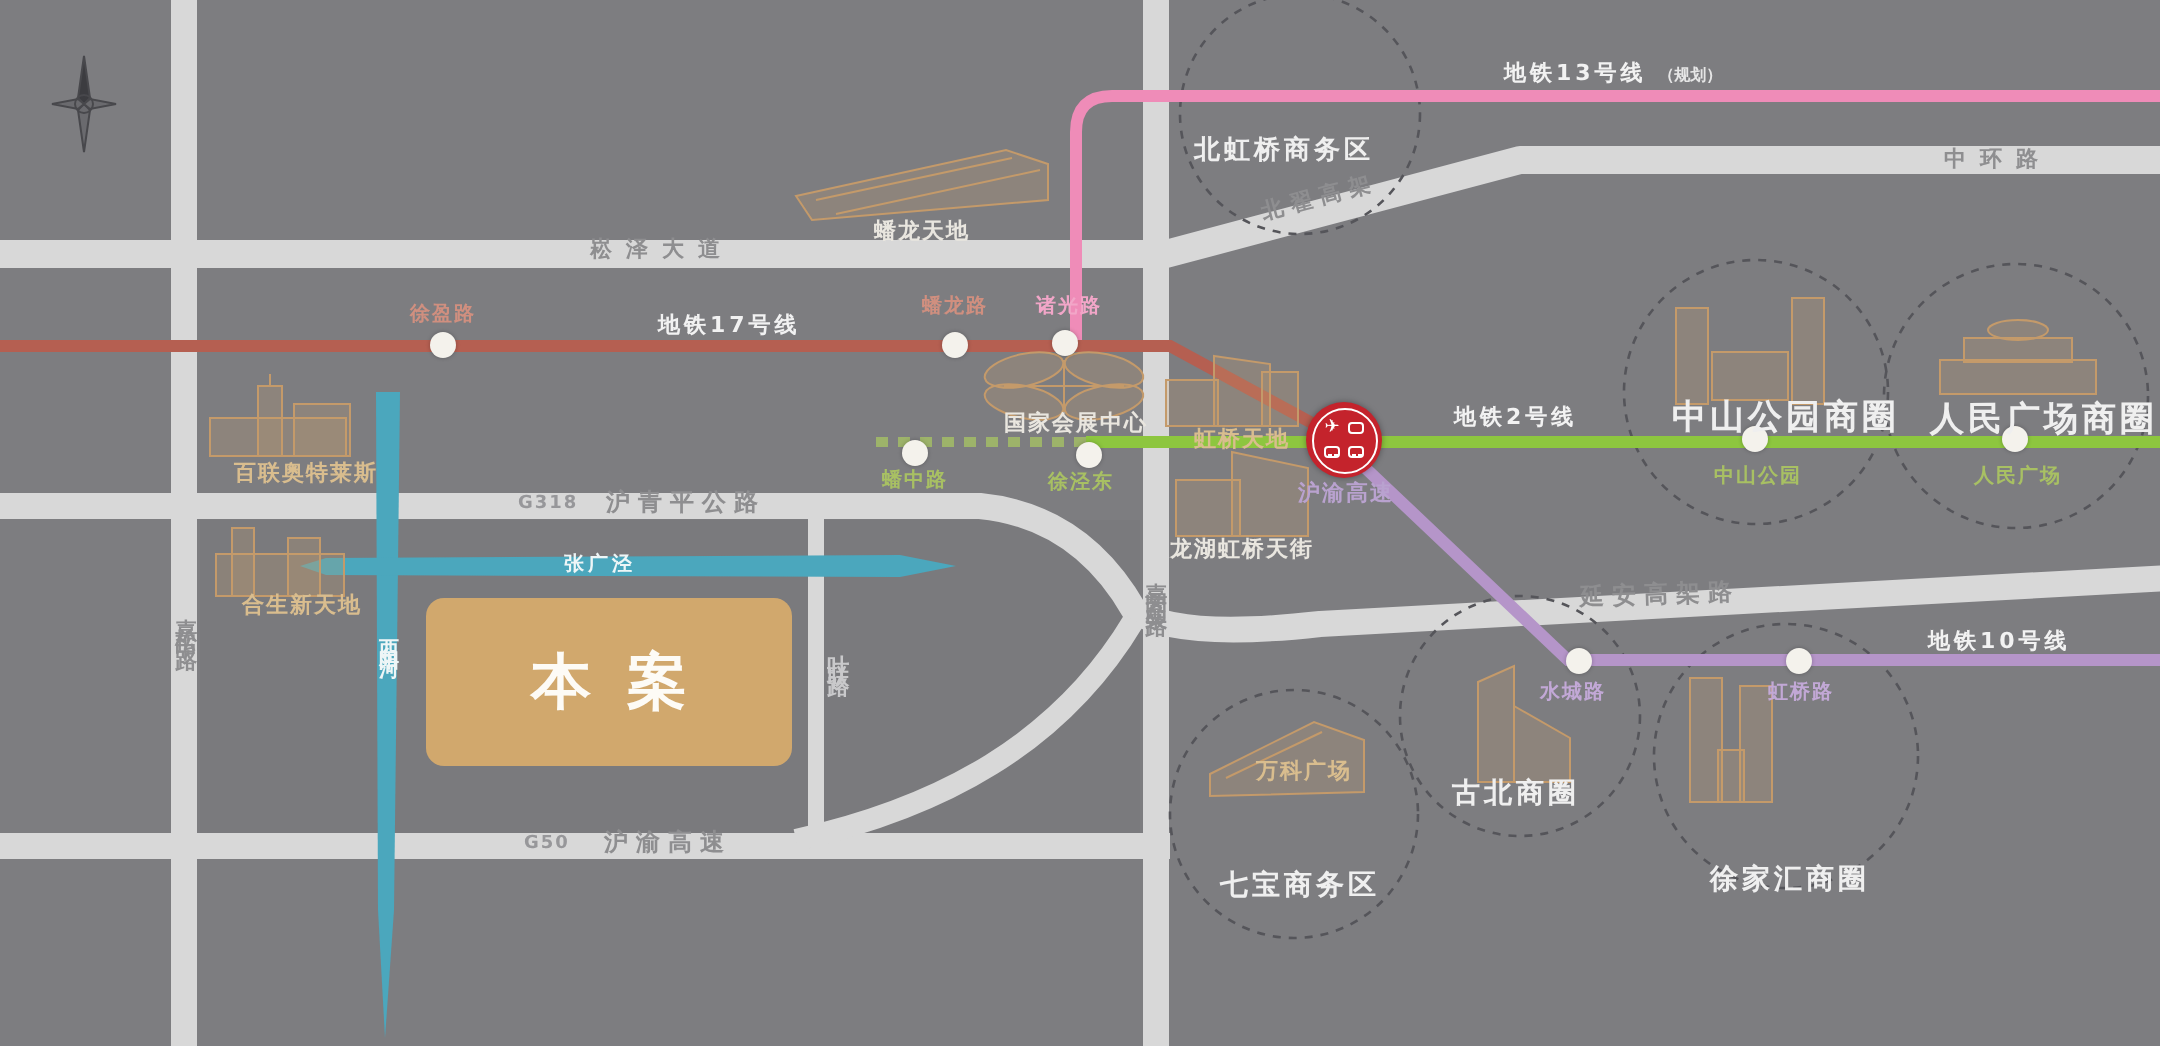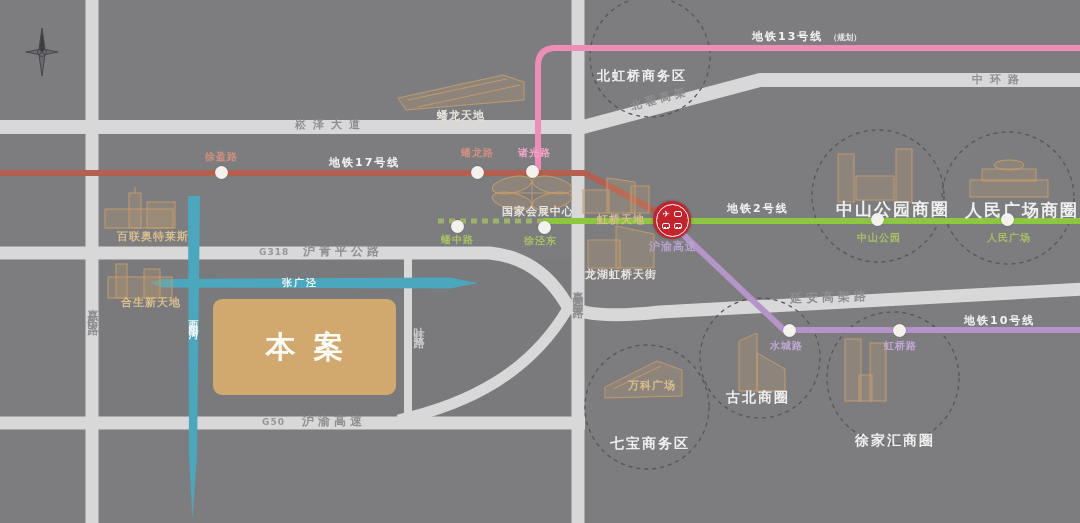--- a/index.html
+++ b/index.html
@@ -17,21 +17,21 @@
   .metro-lbl{color:#f2f2f2;font-size:11px;font-weight:bold;letter-spacing:2px;}
   .metro-lbl .suffix{font-size:8px;letter-spacing:0;opacity:.9;}
   .dist-lbl{color:#efefef;font-weight:bold;letter-spacing:2px;}
   .d13{font-size:13px;} .d12{font-size:17px;} .d14{font-size:14px;}
   .lm-lbl{font-size:11px;font-weight:bold;letter-spacing:1px;}
   .lm-tan{color:#d9bd8e;} .lm-white{color:#e9e6df;}
   .st-dot{position:absolute;width:13px;height:13px;border-radius:50%;
           background:#f4f2ec;box-shadow:0 0 2px rgba(0,0,0,.25);}
   .st-lbl{position:absolute;font-size:10px;font-weight:bold;letter-spacing:1px;white-space:nowrap;}
   .c17{color:#d08f7f;} .c13{color:#f2a6c8;} .c2{color:#a8c063;} .c10{color:#c2a8d6;}
-  #site{position:absolute;left:213px;top:299px;width:183px;height:96px;border-radius:9px;
+  #site{position:absolute;left:213px;top:299px;width:183px;height:84px;border-radius:9px;
         background:#d1a86d;display:flex;align-items:center;justify-content:center;}
   #site .site-txt{color:#fdfbf6;font-size:30px;font-weight:bold;letter-spacing:18px;padding-left:18px;}
   #hub{position:absolute;left:653px;top:201px;width:38px;height:38px;border-radius:50%;
        background:#c4232c;box-shadow:0 0 3px rgba(0,0,0,.35);}
   #hub .ring{position:absolute;inset:2.5px;border:1.4px solid #fff;border-radius:50%;}
   #hub .grid{position:absolute;inset:7px;display:grid;grid-template-columns:1fr 1fr;
              grid-template-rows:1fr 1fr;align-items:center;justify-items:center;}
   #hub .plane{color:#fff;font-size:9px;line-height:1;}
   #hub .veh{width:8px;height:6px;border:1px solid #fff;border-radius:2px;box-sizing:border-box;}
   #hub .veh.dot{background:

